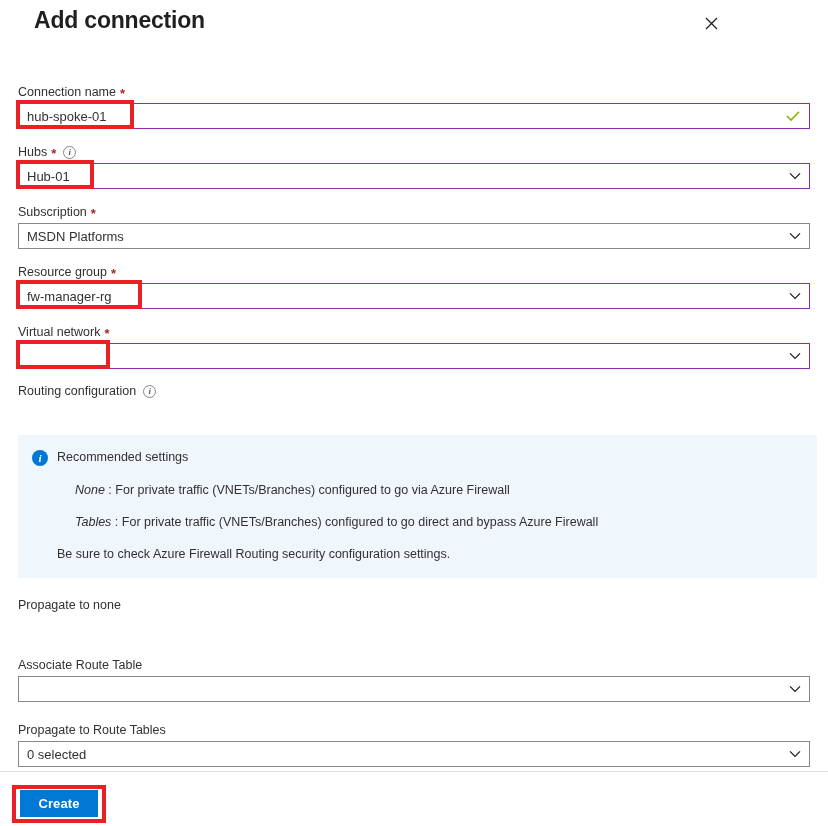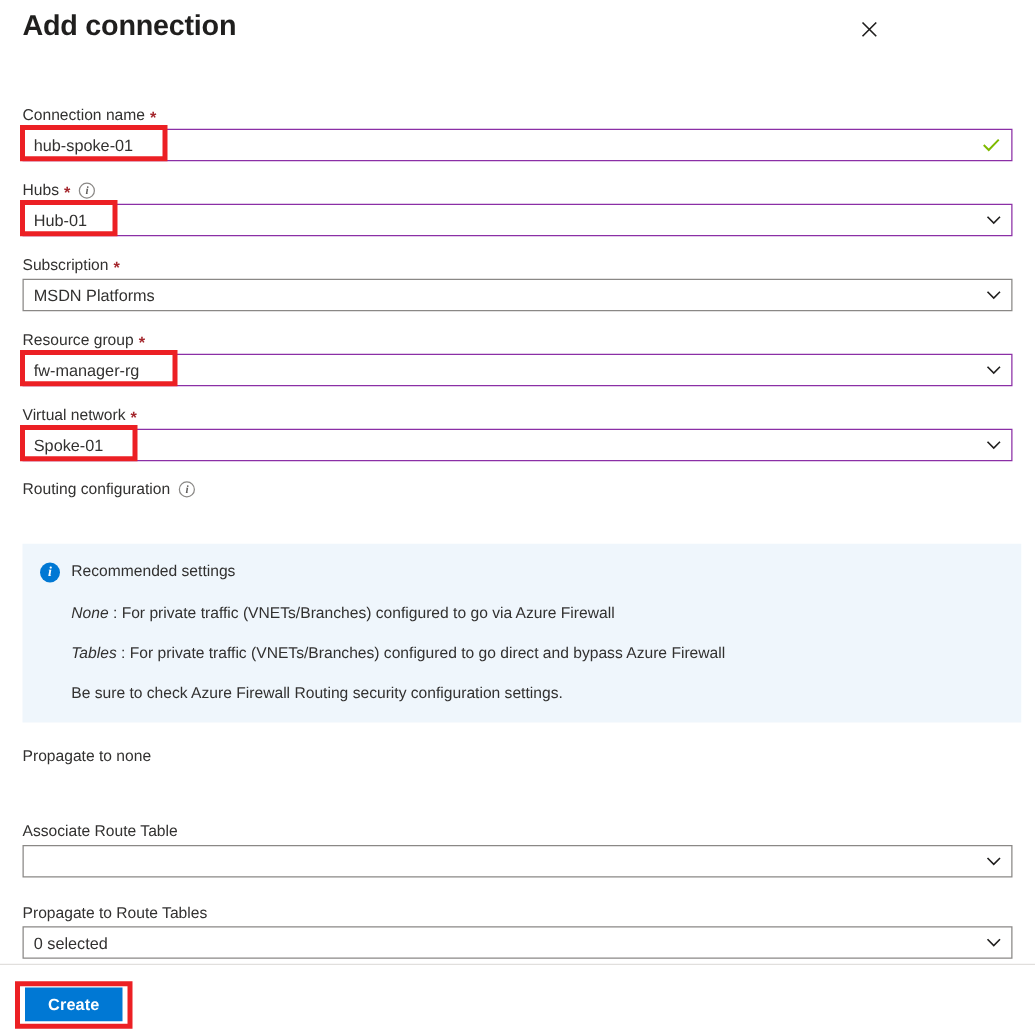--- a/index.html
+++ b/index.html
@@ -8,21 +8,21 @@
     width: 828px; height: 826px;
     background: #ffffff;
     font-family: "Liberation Sans", sans-serif;
     color: #323130;
     overflow: hidden;
   }
   .blade { position: relative; width: 828px; height: 826px; background:#fff; }
 
   
   .blade-header {
-    position: absolute; top: 0; left: 0; width: 716px; height: 52px;
+    position: absolute; top: 0; left: 16px; width: 716px; height: 52px;
   }
   .blade-title {
     position: absolute; left: 18px; top: 7px;
     font-size: 23px; font-weight: 600; letter-spacing: -0.2px;
     color: #201f1e; white-space: nowrap;
   }
   .close-btn {
     position: absolute; right: 6px; top: 8px;
     width: 30px; height: 30px; border: none; background: transparent;
     cursor: pointer; display: flex; align-items: center; justify-content: center;
@@ -80,21 +80,21 @@
     text-align: center; flex: 0 0 16px;
     font-family: "Liberation Serif", serif; font-style: italic;
     margin-top: 1px;
   }
   .infobox-title { font-size: 12.5px; color: #323130; line-height: 16px; }
   .infobox-lines { margin-left: 25px; }
   .infobox-line {
     font-size: 12.5px; color: #323130; line-height: 16px; margin-top: 16px;
     white-space: nowrap;
   }
-  .infobox-line em { font-style: italic; }
+  .infobox-line em { font-style: italic; margin-left: 18px; }
 
   
   .toggle {
     position: relative; width: 131px; height: 24px;
     border: 1px solid #605e5c; border-radius: 12px; background: #fff;
     display: flex; align-items: center; cursor: pointer; overflow: hidden;
   }
   .toggle-opt {
     flex: 1; text-align: center; font-size: 12.5px; color: #323130;
     line-height: 22px; height: 22px; border-radius: 11px;
@@ -180,21 +180,20 @@
         </svg>
       </div>
     </div>
 
     <div class="field" style="top:272px;">
       <div class="label">
         <span>Virtual network</span>
         <span class="req">*</span>
       </div>
       <div class="control accent">
-        <span class="val">Spoke-01</span>
         <svg class="chev" width="12" height="8" viewBox="0 0 12 8">
           <path d="M1 1.4 L6 6.4 L11 1.4" stroke="#201f1e" stroke-width="1.3" fill="none"></path>
         </svg>
       </div>
     </div>
 
     <div class="field" style="top:331px;">
       <div class="label">
         <span>Routing configuration</span>
         <span class="info-i">i</span>

